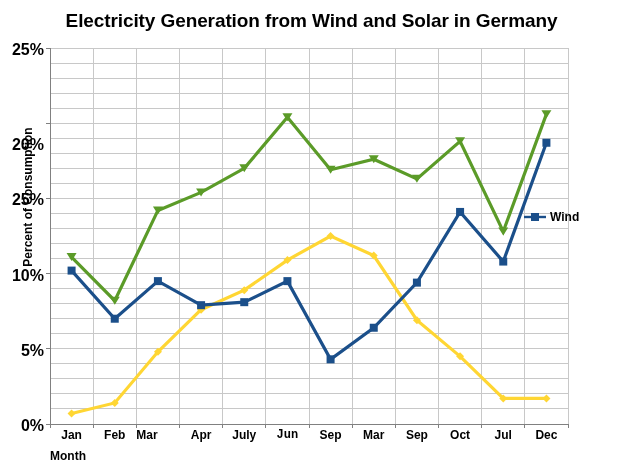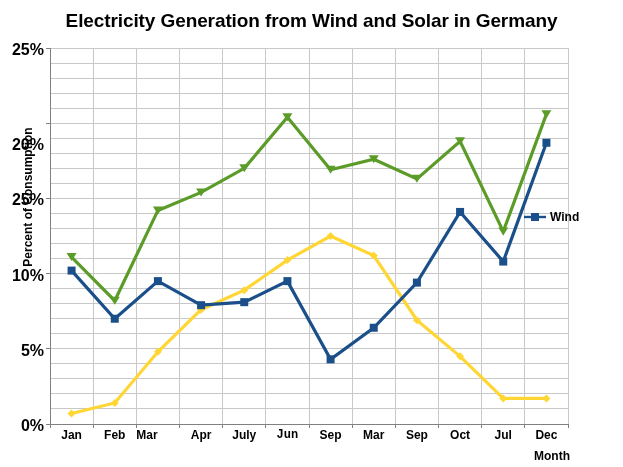--- a/index.html
+++ b/index.html
@@ -21,21 +21,21 @@
   .y-axis-title{
     position:absolute;
     left:-92px;top:190px;
     width:240px;text-align:center;
     font-size:12px;font-weight:bold;color:#000;
     transform:rotate(-90deg);
     transform-origin:center center;
   }
   .x-axis-title{
     position:absolute;left:50px;top:449px;width:520px;
-    text-align:right;font-size:12px;font-weight:bold;color:#000;
+    text-align:left;font-size:12px;font-weight:bold;color:#000;
   }
   .ytick-label{
     position:absolute;
     right:0;width:44px;
     text-align:right;
     font-size:16px;font-weight:bold;color:#000;
     transform:translateY(-7px);
   }
   .xtick-label{
     position:absolute;

